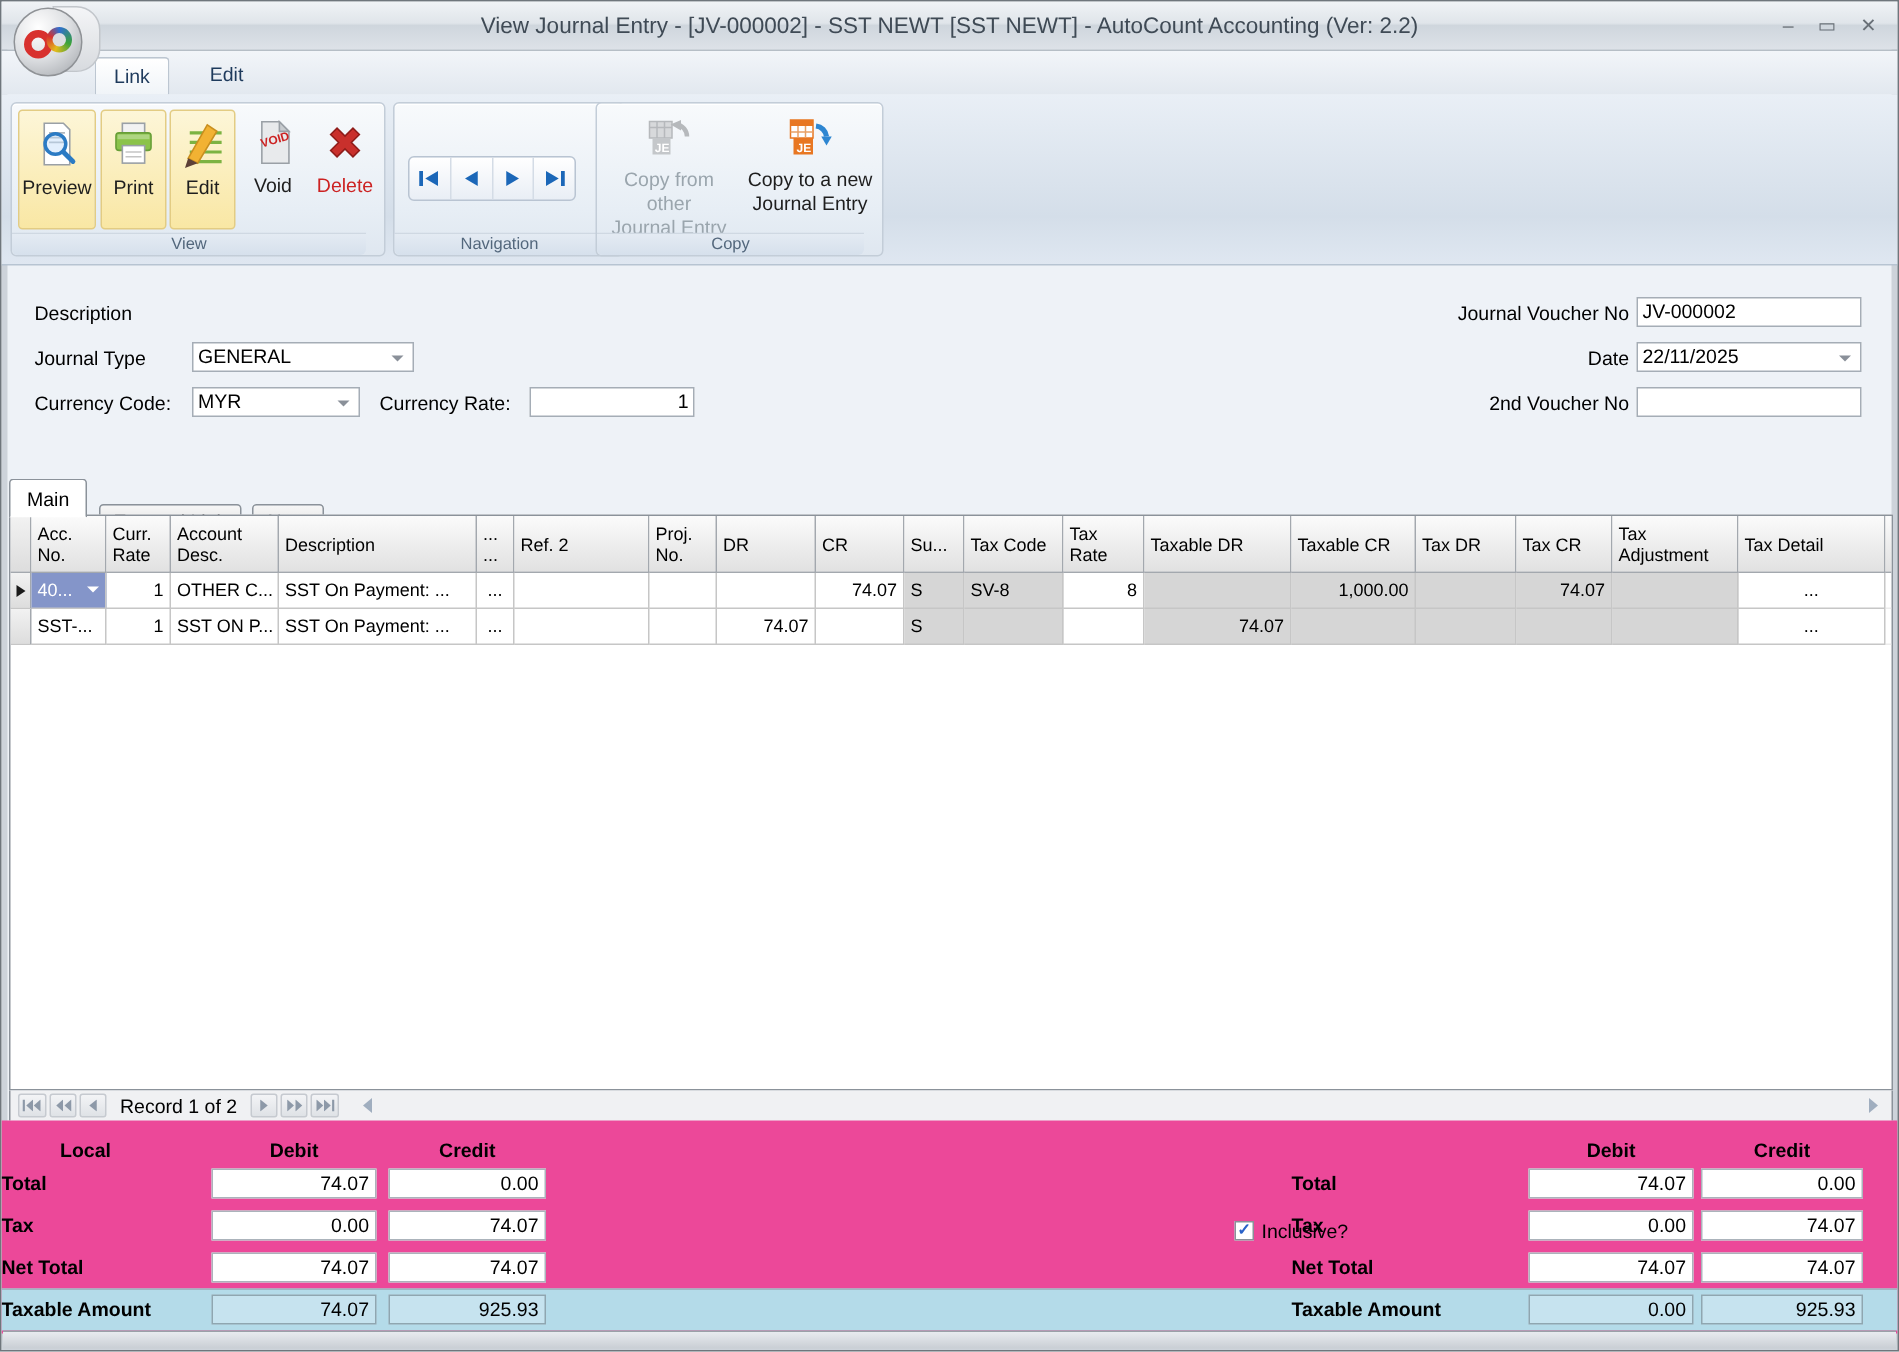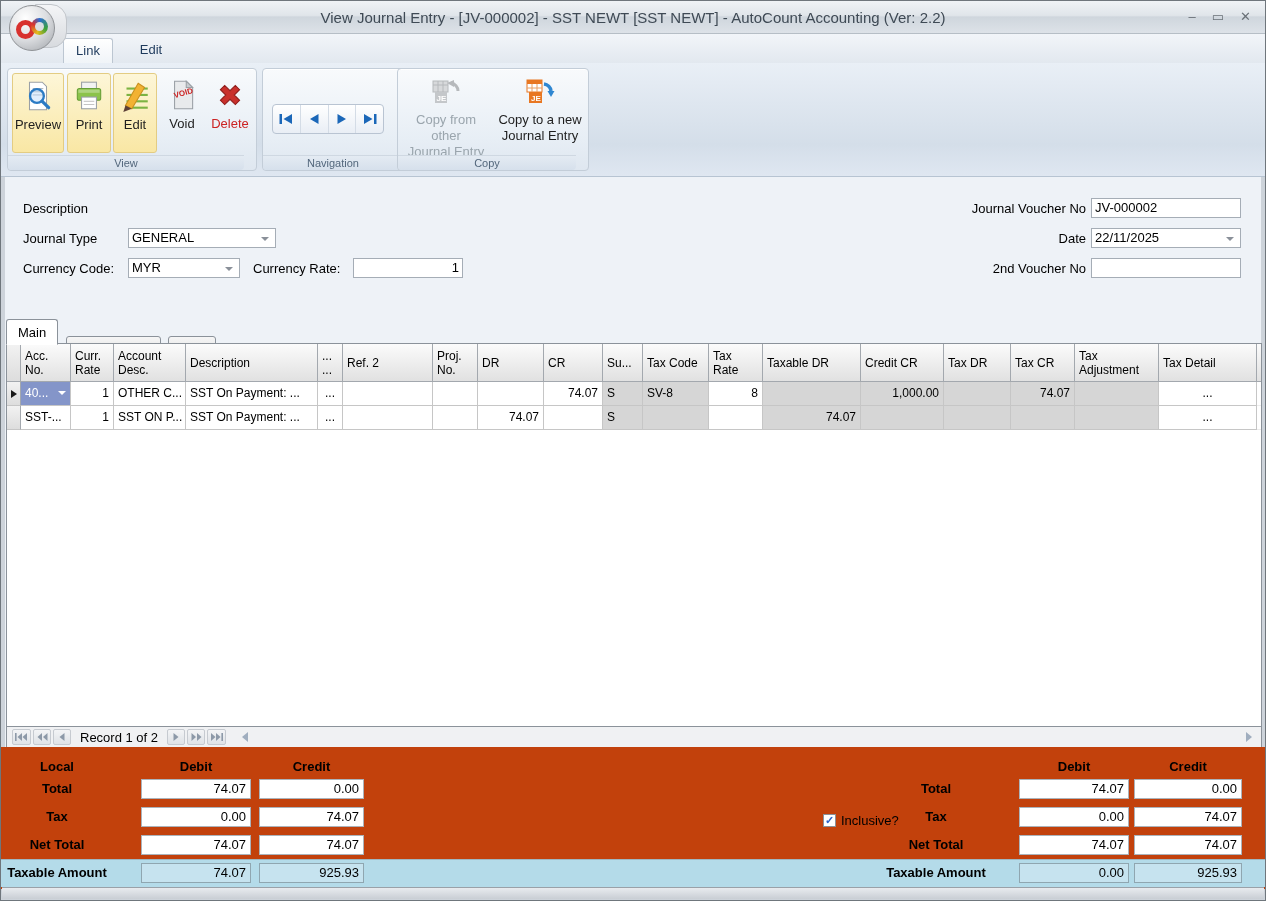--- a/index.html
+++ b/index.html
@@ -123,24 +123,24 @@
     background:#f0f1f3; border-left:1px solid #8b929a; border-right:1px solid #8b929a;
     display:flex; align-items:center; padding-left:4px; }
   .nbtn { height:16px; min-width:18px; padding:0 2px; margin:0 1px;
     background:linear-gradient(#f3f4f6,#dfe2e6); border:1px solid #c6cad0; border-radius:2px;
     display:flex; align-items:center; justify-content:center; cursor:default; }
   .nrec { font-size:13px; color:#000; margin:0 8px;text-align:right; }
   .scrbtn { margin-left:14px; display:flex; align-items:center; cursor:default; }
   .scrbtn.right { margin-left:auto; margin-right:8px; }
 
   
-  .footer { position:absolute; top:746px; left:0; right:0; height:142px; background:#c2410c;
+  .footer { position:absolute; top:746px; left:0; right:0; height:142px; background:#ec4899;
     font-size:13px; }
   .fhead { position:absolute; font-weight:bold; color:#000; text-align:center; }
-  .flab { position:absolute; font-weight:bold; color:#000; text-align:center; line-height:20px; }
+  .flab { position:absolute; font-weight:bold; color:#000; text-align:left; line-height:20px; }
   .box { position:absolute; height:20px; background:#fff; border:1px solid #abb3bb;
     text-align:right; padding:0 4px; line-height:18px; color:#000; }
   .taxband { position:absolute; top:112px; height:28px; left:0; right:0;
     background:#b4dbe9; border-top:1px solid #9fb6c0; }
   .box.onband { background:#c6e3ef; border:1px solid #8fa6b0; }
   .chk { position:absolute; left:822px; top:66px; display:flex; align-items:center; gap:5px; cursor:default;}
   .chkbox { width:13px; height:13px; background:#fff; border:1px solid #8a9199; font-size:11px;
     line-height:11px; text-align:center; color:#2a62c8; font-weight:bold; }
 
   
@@ -357,21 +357,21 @@
 ...</div>
       <div class="gh c6">Ref. 2</div>
       <div class="gh c7">Proj.
 No.</div>
       <div class="gh c8">DR</div>
       <div class="gh c9">CR</div>
       <div class="gh c10">Su...</div>
       <div class="gh c11">Tax Code</div>
       <div class="gh c12">Tax Rate</div>
       <div class="gh c13">Taxable DR</div>
-      <div class="gh c14">Credit CR</div>
+      <div class="gh c14">Taxable CR</div>
       <div class="gh c15">Tax DR</div>
       <div class="gh c16">Tax CR</div>
       <div class="gh c17">Tax
 Adjustment</div>
       <div class="gh c18">Tax Detail</div>
       <div class="ghfill"></div>
     </div>
 
     <div class="grow">
       <div class="gc c0 ind">

